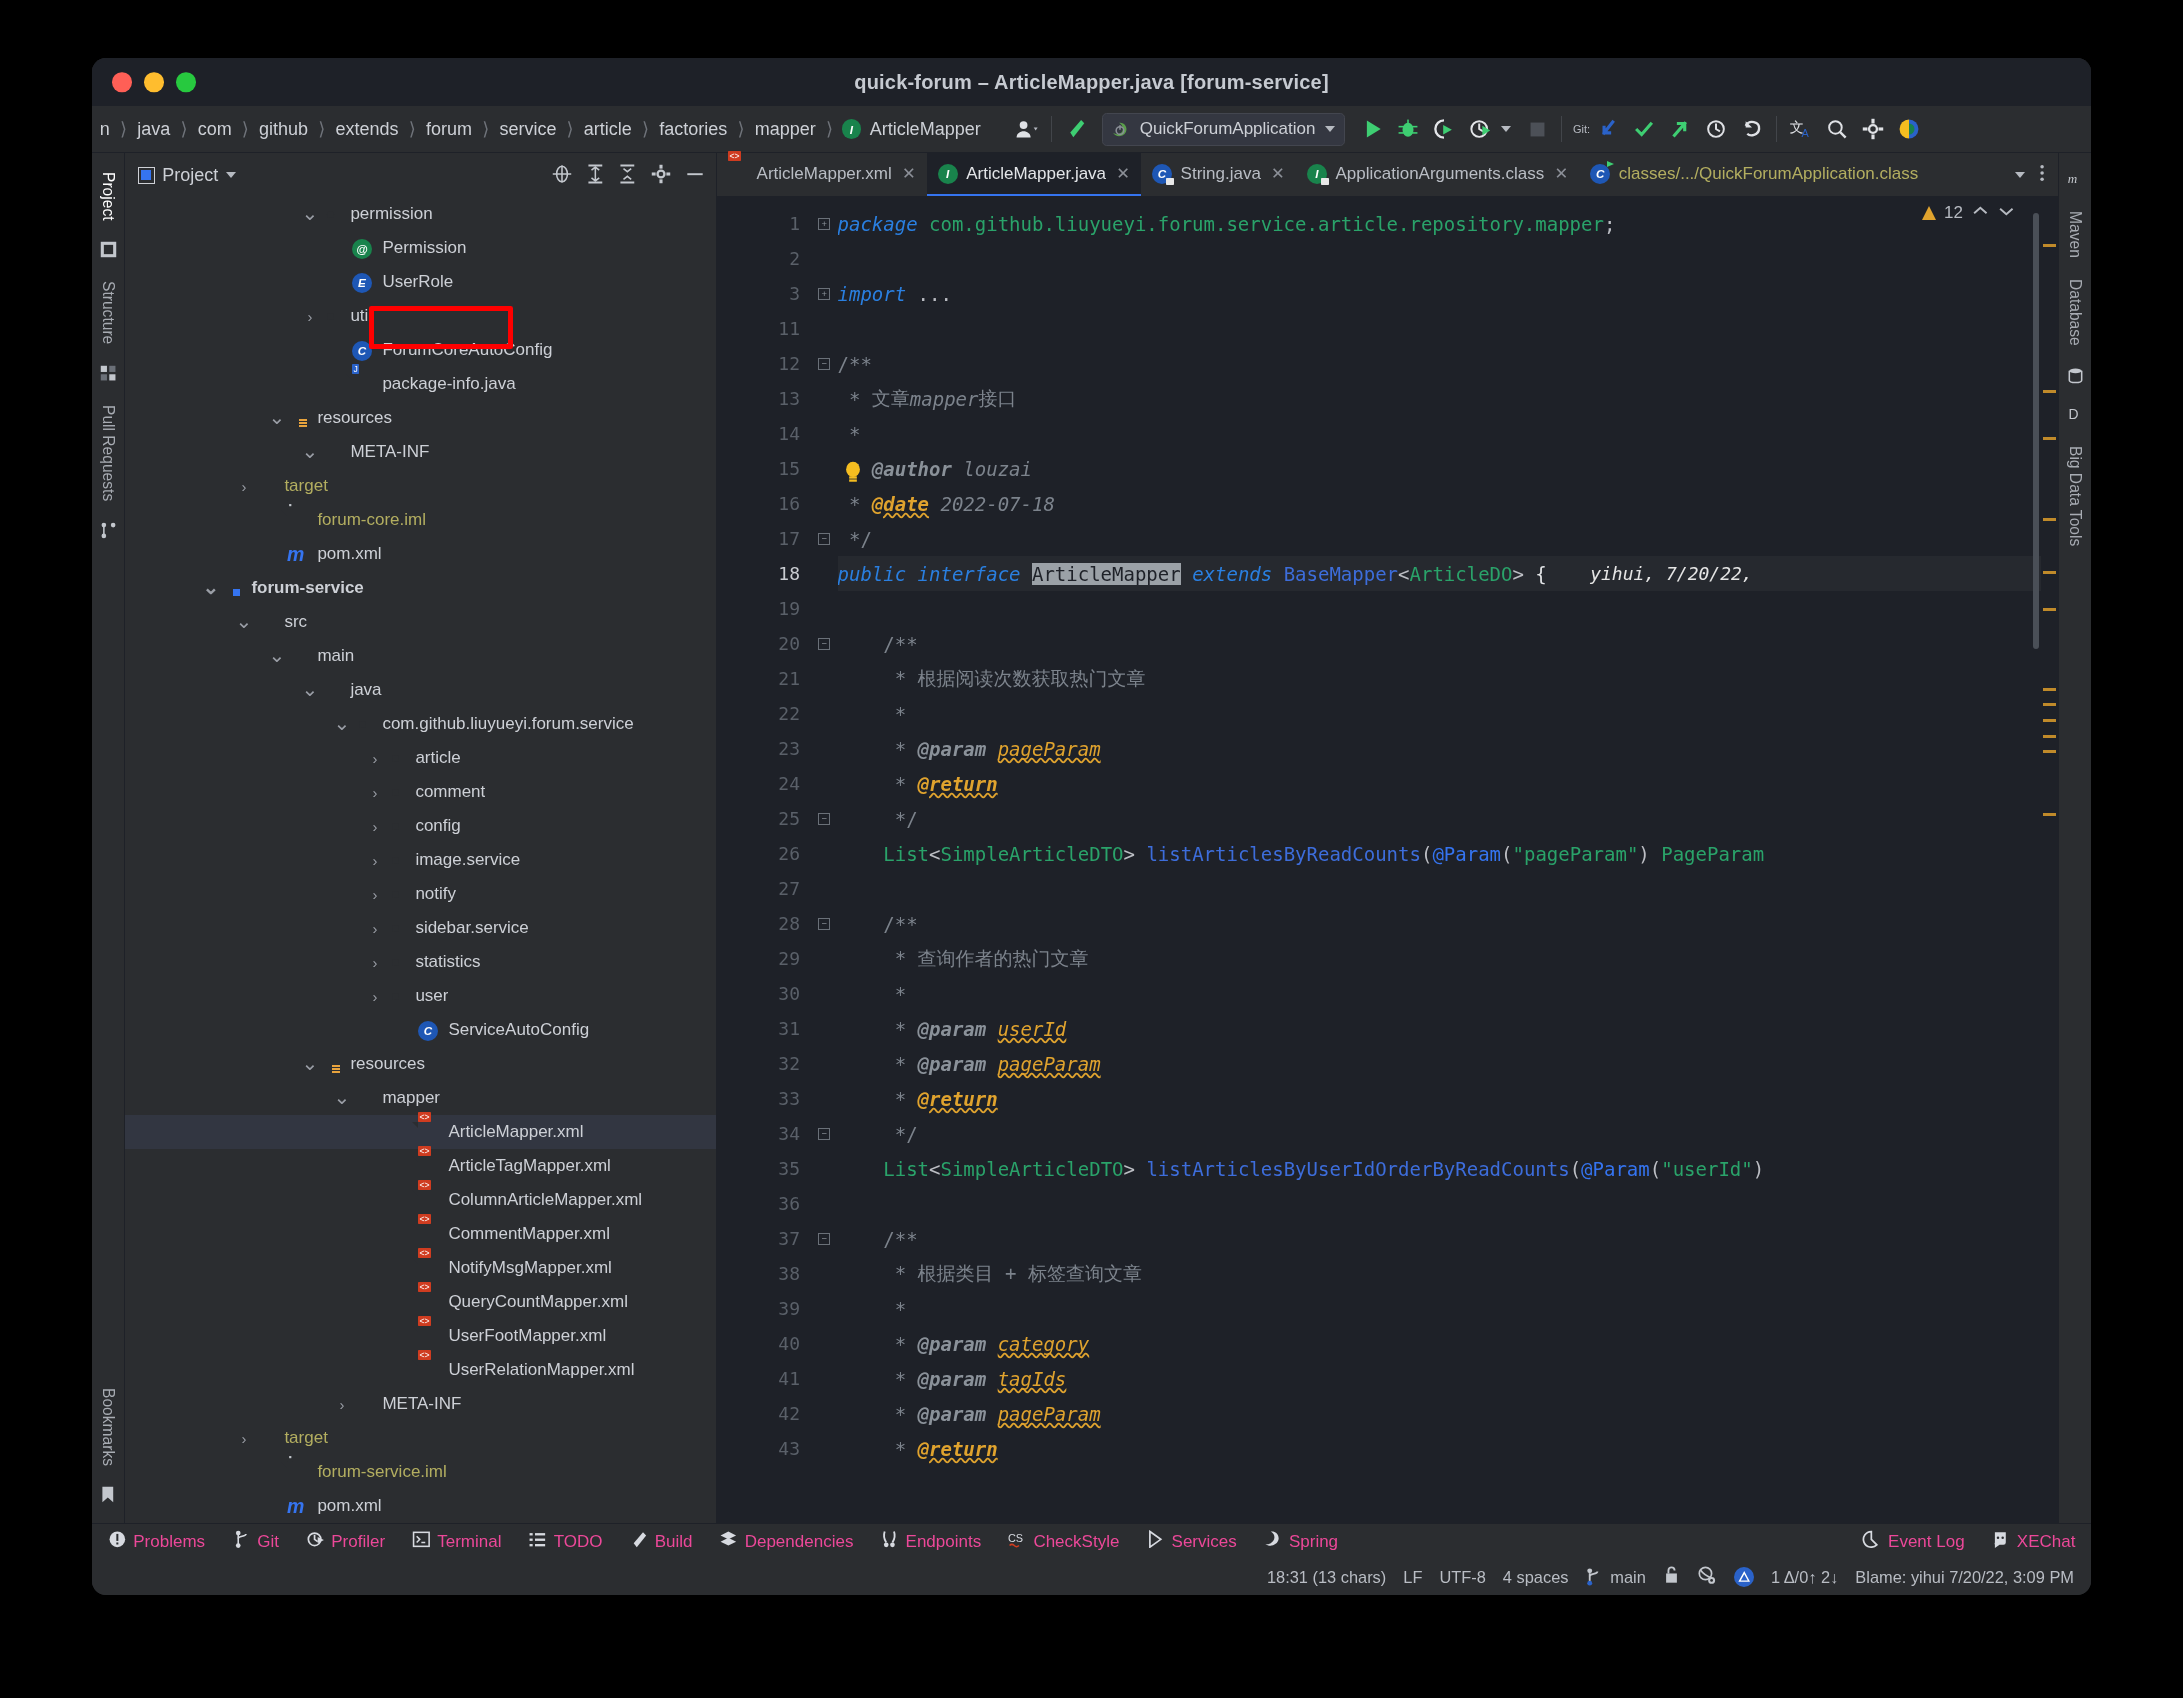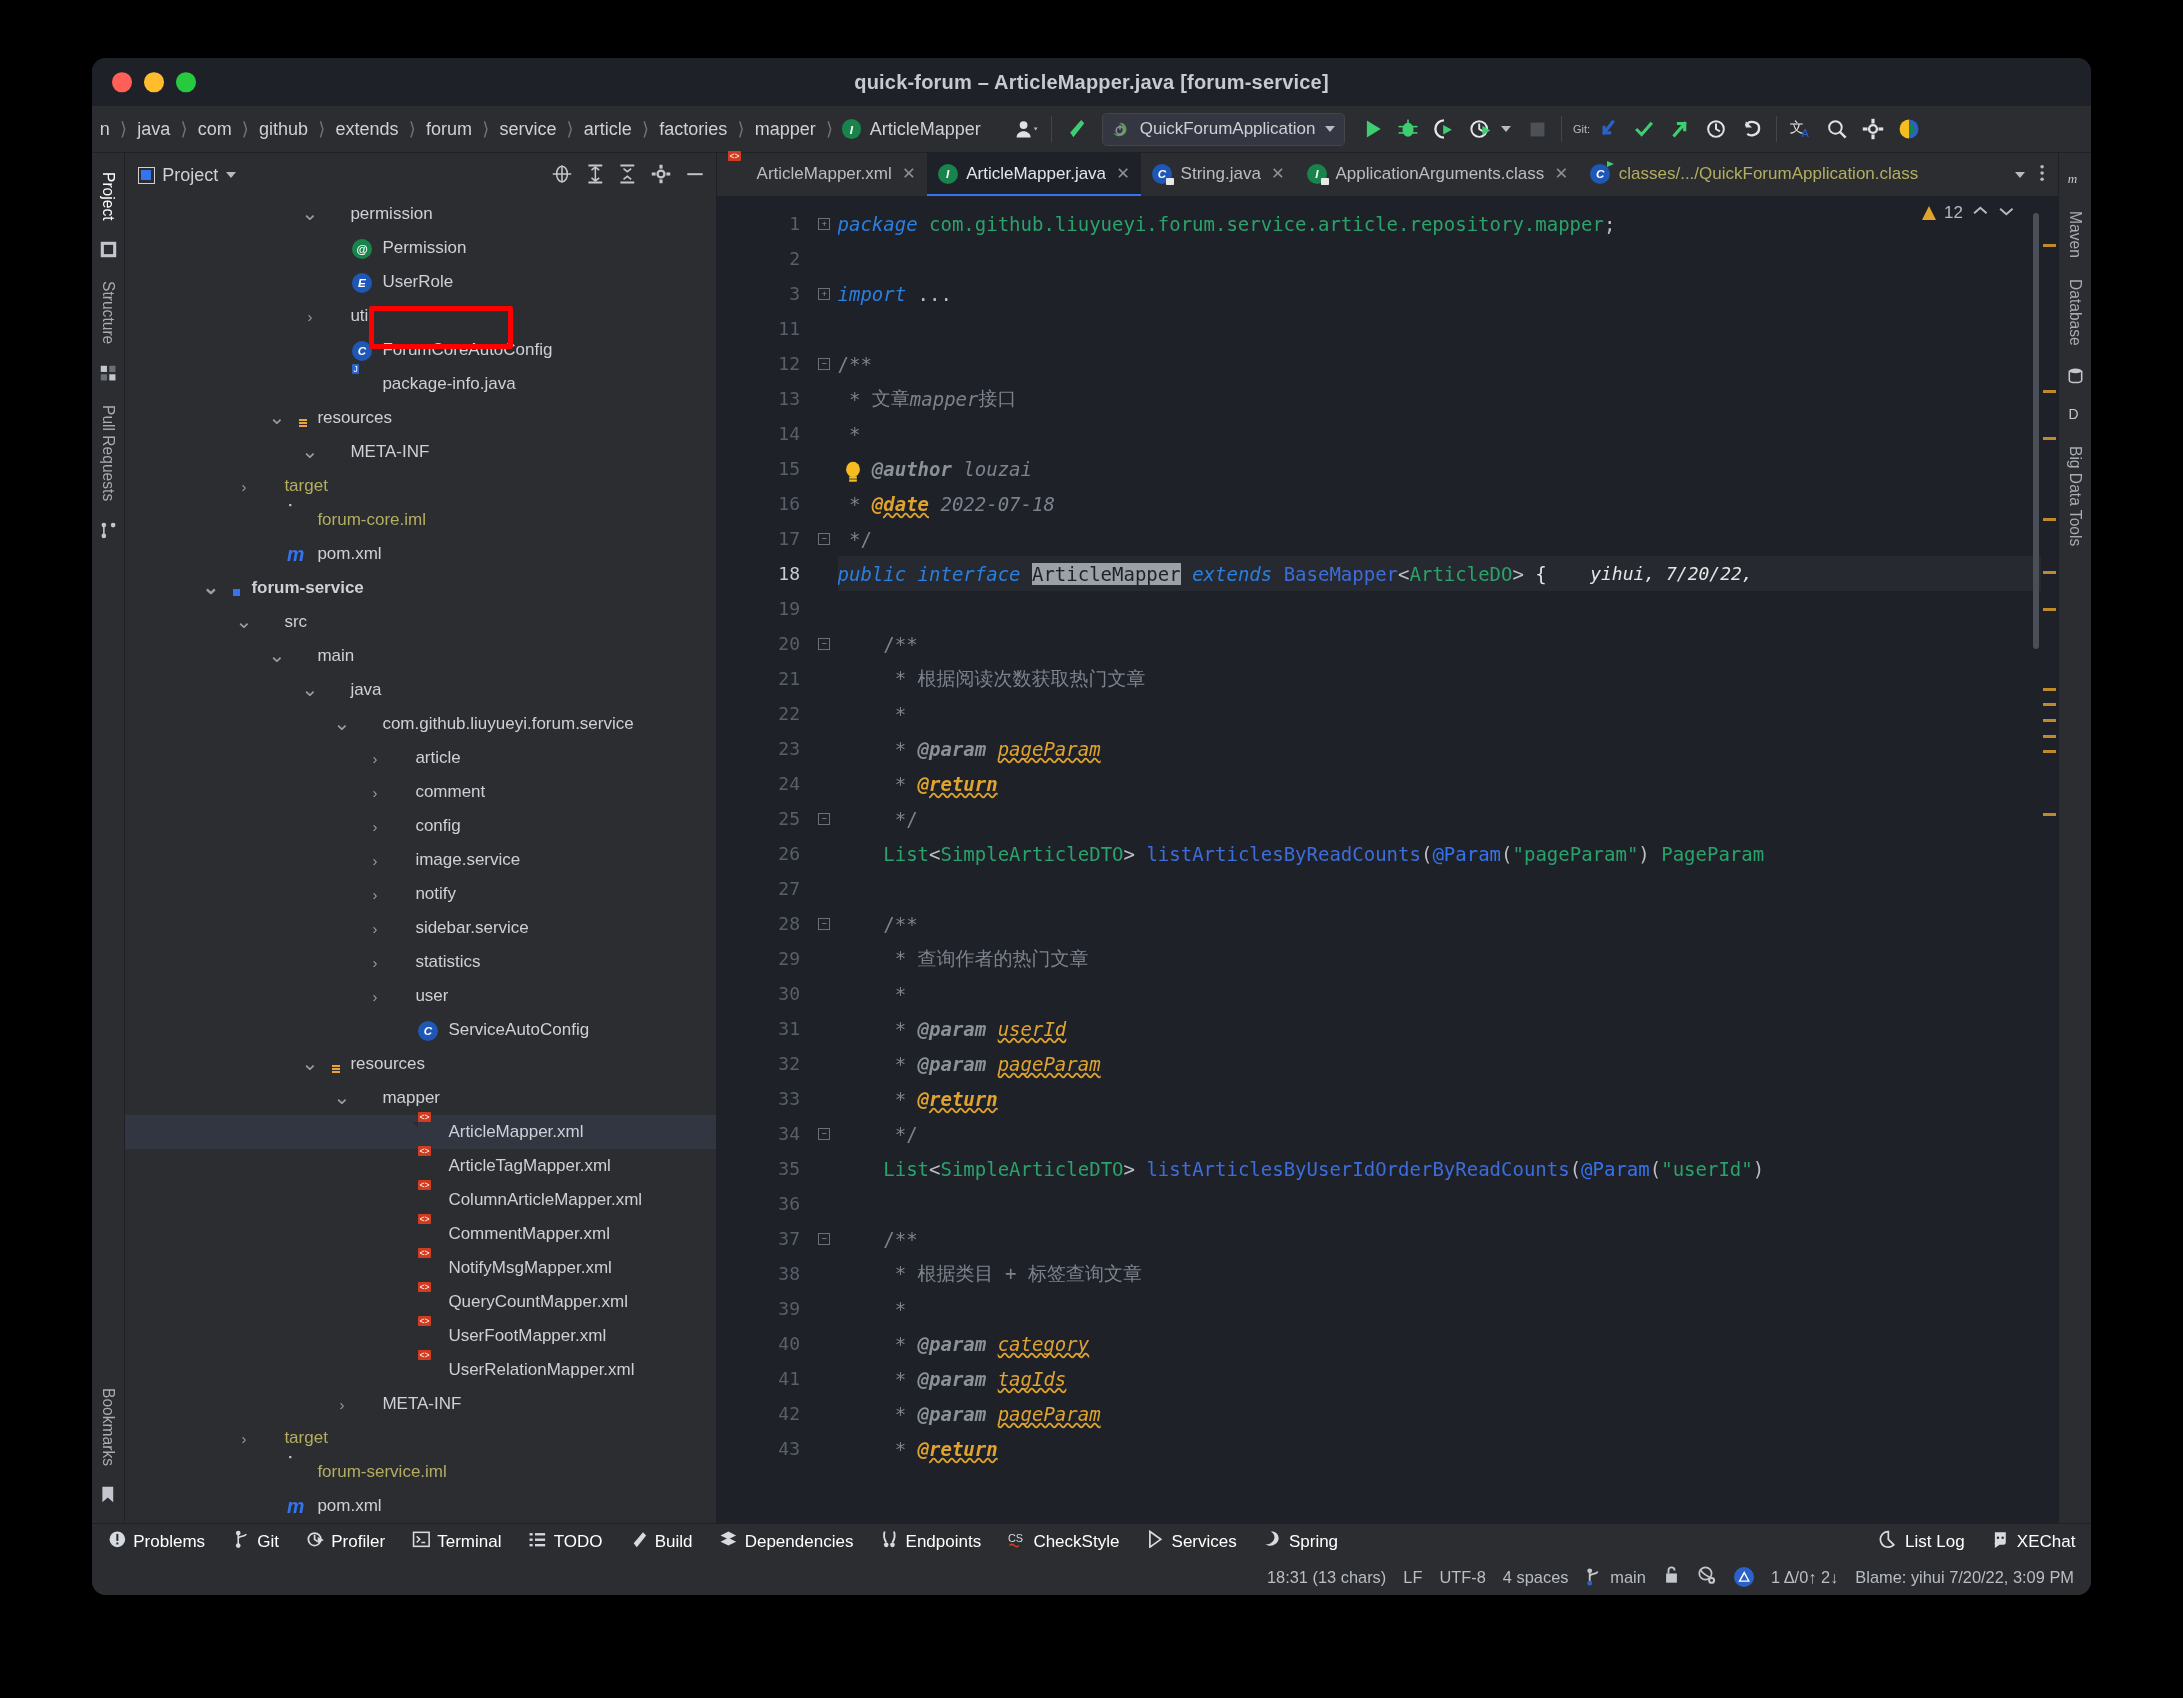--- a/index.html
+++ b/index.html
@@ -212,21 +212,21 @@
   
   .redbox {
     position: absolute; border: 5.5px solid #ff0000; border-radius: 2.3px;
     pointer-events: none; z-index: 20;
   }
 
   
   .toolbar-bottom {
     height: 36px; background: #2b2d30; display: flex; align-items: center;
     padding: 0 15.6px; gap: 26.5px; border-top: 0.8px solid #1e2128;
-    color: #ffffff; font-size: 17px; white-space: nowrap;
+    color: #ec4899; font-size: 17px; white-space: nowrap;
   }
   .tbi { display: flex; align-items: center; gap: 7px; }
   .statusbar {
     height: 36px; background: #2b2d30; display: flex; align-items: center;
     padding: 0 17px 0 14px; color: #b9bdc4; font-size: 16.4px; gap: 17px; white-space: nowrap;
   }
   .sb-right { margin-left: auto; display: flex; align-items: center; gap: 17px; }
   .gitbranchbadge { display:flex; align-items:center; gap:6.2px; }
   .vcsbadge {
     width: 20px; height: 20px; border-radius: 50%; background: #2a62c9;
@@ -1015,21 +1015,21 @@
         <span><svg width="18.7" height="18.7" viewBox="0 0 24 24">
             <path d="M3 18 C9 23 19 19 20 12 C21 5 15 1 10 2 C15 5 16 10 13 14 C10 18 6 19 3 18z" fill="#d7dae0"></path>
           </svg></span>
         <span>Spring</span>
       </div>
       <div style="flex: 1 1 0%;"></div>
       <div class="tbi">
         <span><svg width="18.7" height="18.7" viewBox="0 0 24 24">
             <path d="M12 2 a10 10 0 1 0 7 17 L12 12 Z" fill="none" stroke="#d7dae0" stroke-width="2.2"></path>
           </svg></span>
-        <span>List Log</span>
+        <span>Event Log</span>
       </div>
       <div class="tbi">
         <span><svg width="18.7" height="18.7" viewBox="0 0 24 24">
             <path d="M5 3 h14 v13 a3 3 0 0 1 -3 3 h-5 l-6 4 v-4 a3 3 0 0 1 0 -3 z" fill="#d7dae0"></path>
             <circle cx="9" cy="10" r="1.6" fill="#2b2d30"></circle>
             <circle cx="15" cy="10" r="1.6" fill="#2b2d30"></circle>
           </svg></span>
         <span>XEChat</span>
       </div>
     </div>

